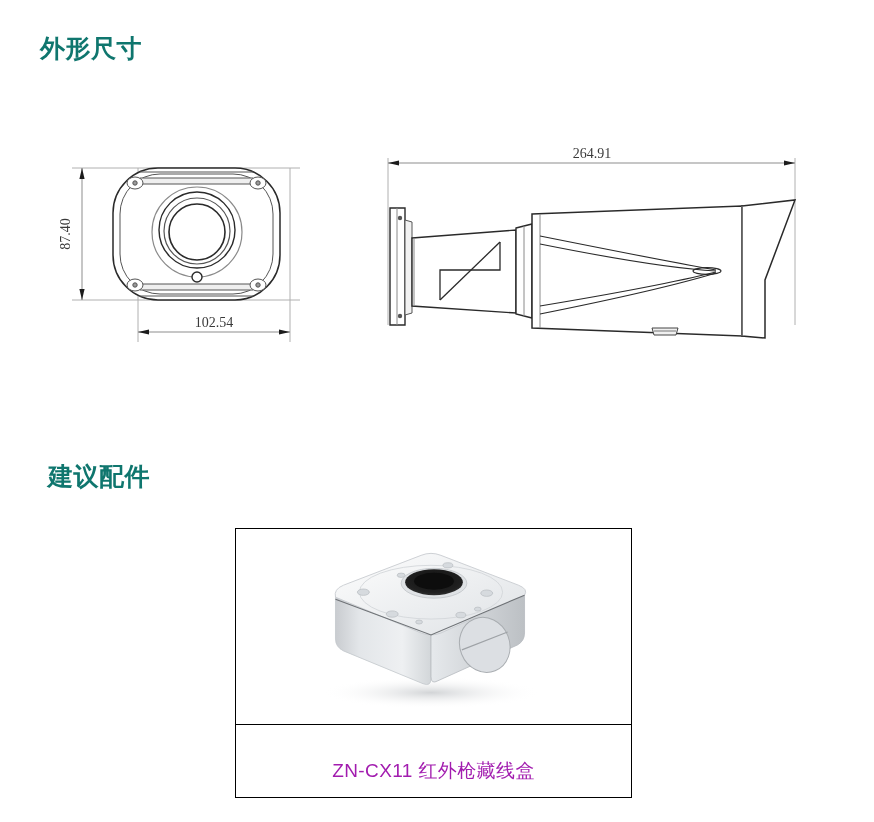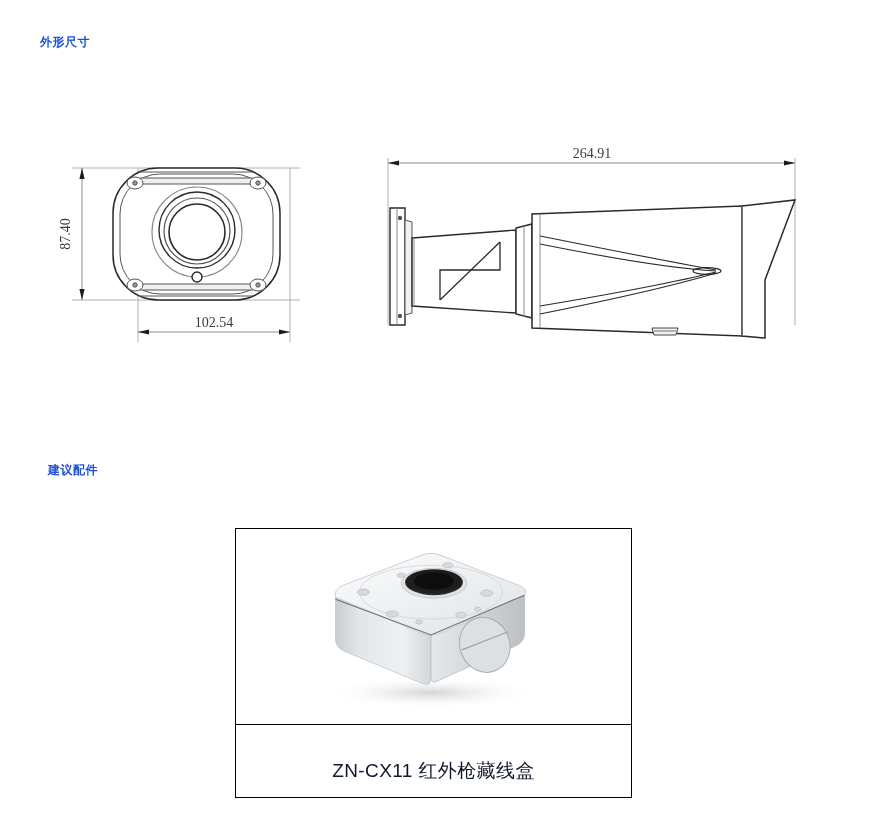--- a/index.html
+++ b/index.html
@@ -10,24 +10,24 @@
   body {
     width: 874px;
     height: 822px;
     position: relative;
     font-family: "Liberation Sans", "DejaVu Sans", sans-serif;
     color: #1a1a1a;
     overflow: hidden;
   }
   .section-heading {
     position: absolute;
-    font-size: 12px;
+    font-size: 25px;
     font-weight: bold;
     letter-spacing: 0.5px;
-    color: #1d4ed8;
+    color: #0f766e;
     line-height: 1;
     white-space: nowrap;
   }
   #heading-dimensions { left: 40px; top: 36px; }
   #heading-accessories { left: 48px; top: 464px; }
 
   #dimensions-figure {
     position: absolute;
     left: 0px;
     top: 110px;
@@ -57,21 +57,21 @@
     left: 0;
     right: 0;
     top: 196px;
     bottom: 0;
     display: flex;
     align-items: center;
     justify-content: center;
   }
   #accessory-label {
     font-size: 19px;
-    color: #0f172a;
+    color: #a21caf;
     letter-spacing: 0.4px;
     white-space: nowrap;
     margin-top: 20px;
   }
   #accessory-svg {
     position: absolute;
     left: 0;
     top: 0;
     width: 100%;
     height: 196px;

